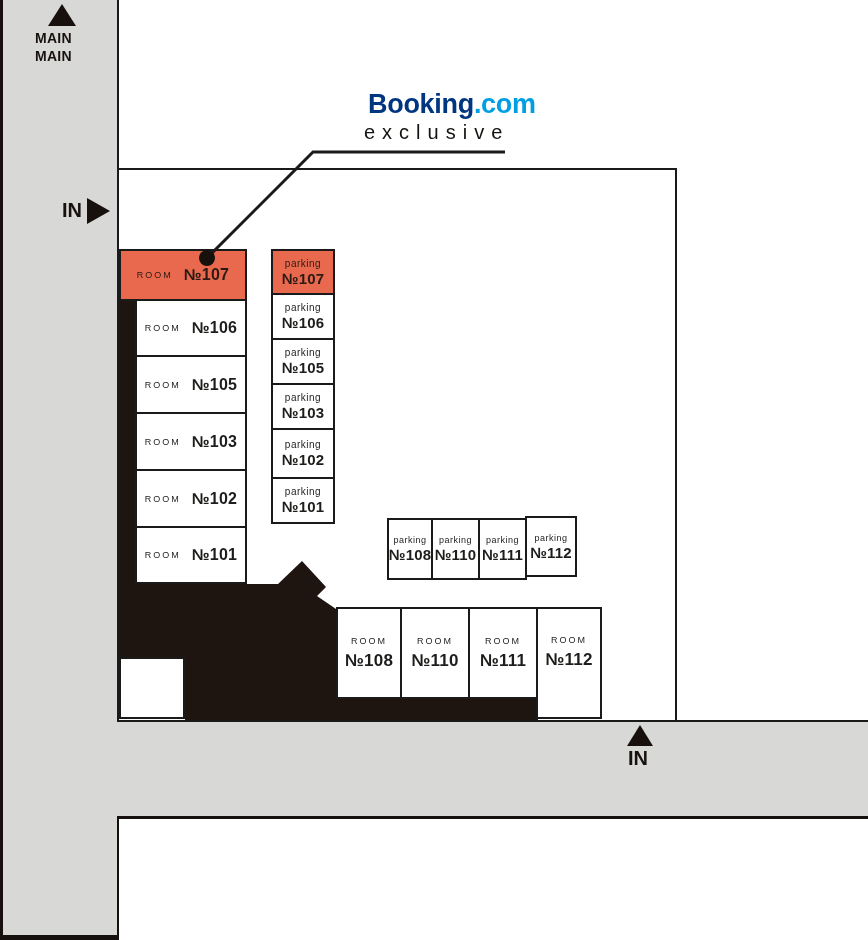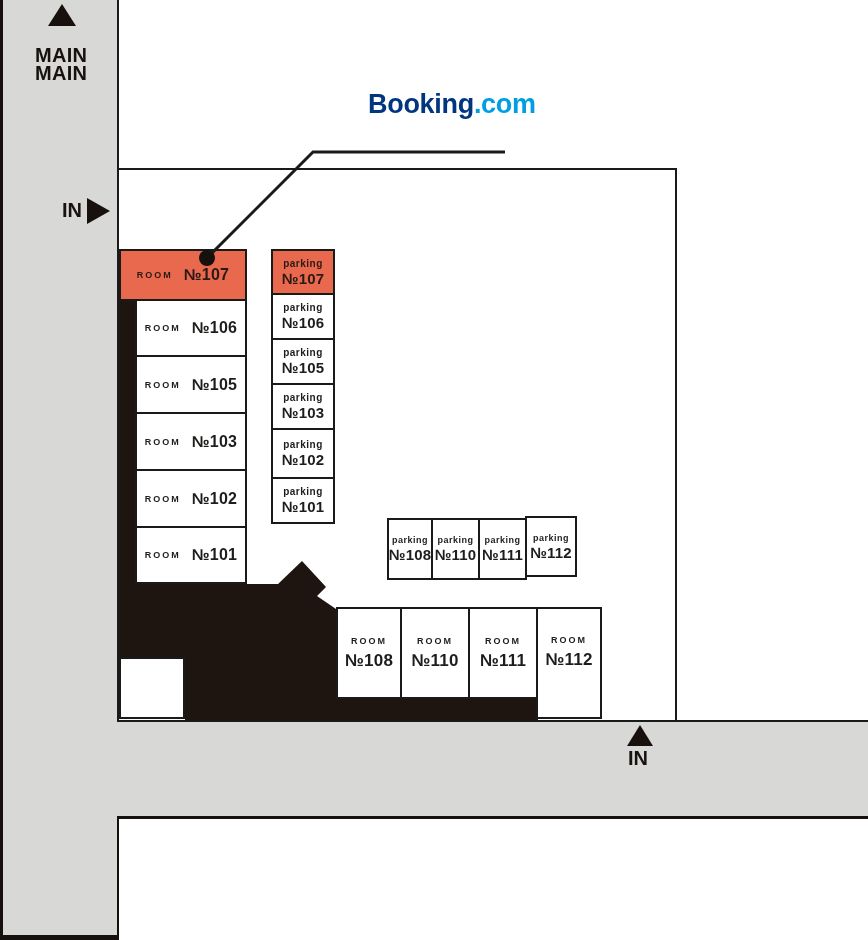--- a/index.html
+++ b/index.html
@@ -35,30 +35,30 @@
   svg.layer { position:absolute; left:0; top:0; pointer-events:none; }
   
   .box {
     position:absolute; background:#fff; border:2px solid #1a1a1a;
     display:flex; align-items:center; justify-content:center;
     text-align:center; color:#1d1d1b;
   }
   .box.hl { background:#e9694e; color:#2a1a13; }
   .row-content { display:flex; align-items:center; gap:11px; }
   .col-content { display:flex; flex-direction:column; align-items:center; gap:3px; }
-  .lbl-small { font-size:9px; font-weight:bold; letter-spacing:2px; }
+  .lbl-small { font-size:9px; font-weight:normal; letter-spacing:2px; }
   .lbl-small.lc { letter-spacing:0.5px; font-size:10px; }
   .num { font-size:16px; font-weight:bold; letter-spacing:0.2px; }
   .num.sm { font-size:15px; }
   .num.lg { font-size:17px; }
   .box.tall { align-items:flex-start; }
   .box.tall .col-content { padding-top:26px; }
   
   .main-road-label {
-    position:absolute; left:35px; top:46px; font-size:20px; font-weight:bold;
+    position:absolute; left:35px; top:29px; font-size:14px; font-weight:bold;
     line-height:18px; letter-spacing:0.3px; color:#17120f;
   }
   .tri-up {
     position:absolute; width:0; height:0;
     border-left:14px solid transparent; border-right:14px solid transparent;
     border-bottom:22px solid #18100c;
   }
   .tri-right {
     position:absolute; width:0; height:0;
     border-top:13px solid transparent; border-bottom:13px solid transparent;
@@ -224,20 +224,21 @@
   </div>
 
   <svg class="layer" width="868" height="940">
     <polyline points="505,152 313,152 207,258" fill="none" stroke="#1a1a1a" stroke-width="3"></polyline>
     <circle cx="207" cy="258" r="8" fill="#17110d"></circle>
   </svg>
 
   <div class="brand">
     <span class="b1">Booking</span><span class="b2">.com</span>
   </div>
+  <div class="brand-tagline">exclusive</div>
 
   <div class="tri-up" style="left:48px;top:4px"></div>
   <div class="main-road-label">
     <div>MAIN</div>
     <div>MAIN</div>
   </div>
 
   <div class="in-left-label">IN</div>
   <div class="tri-right" style="left:87px;top:198px"></div>
 

